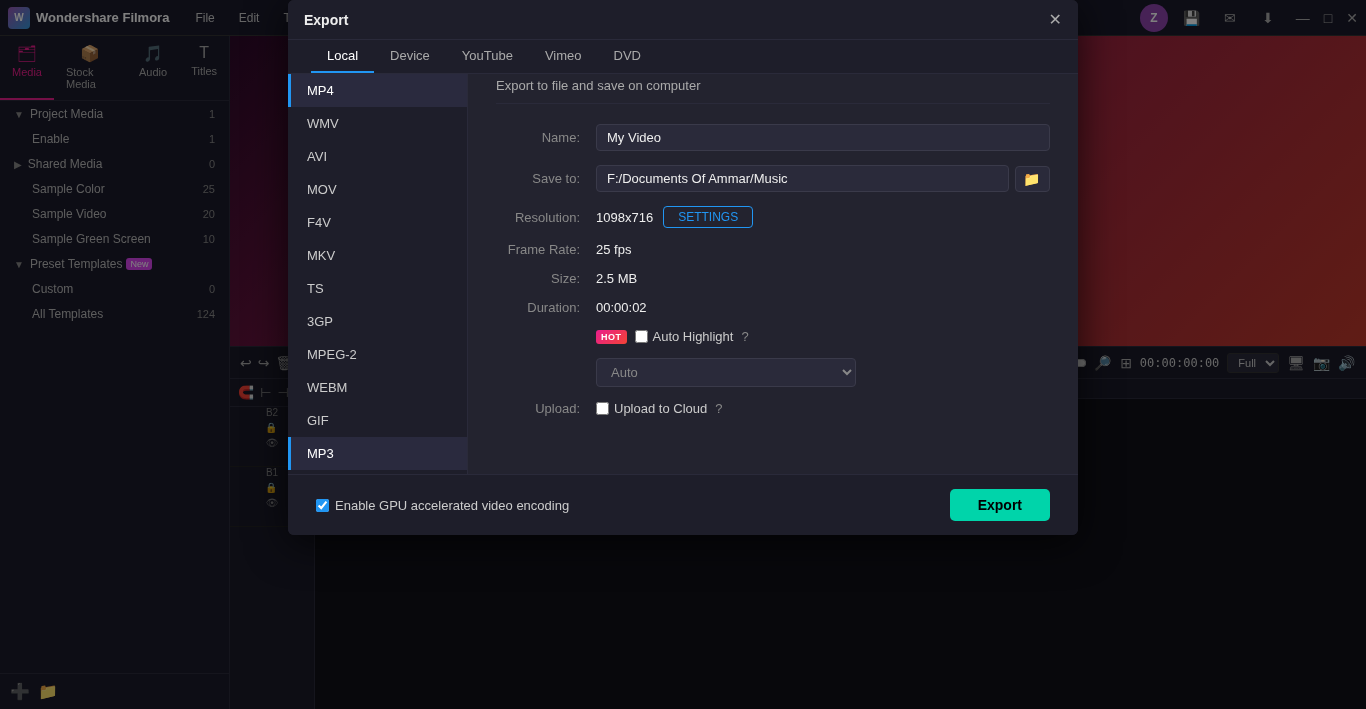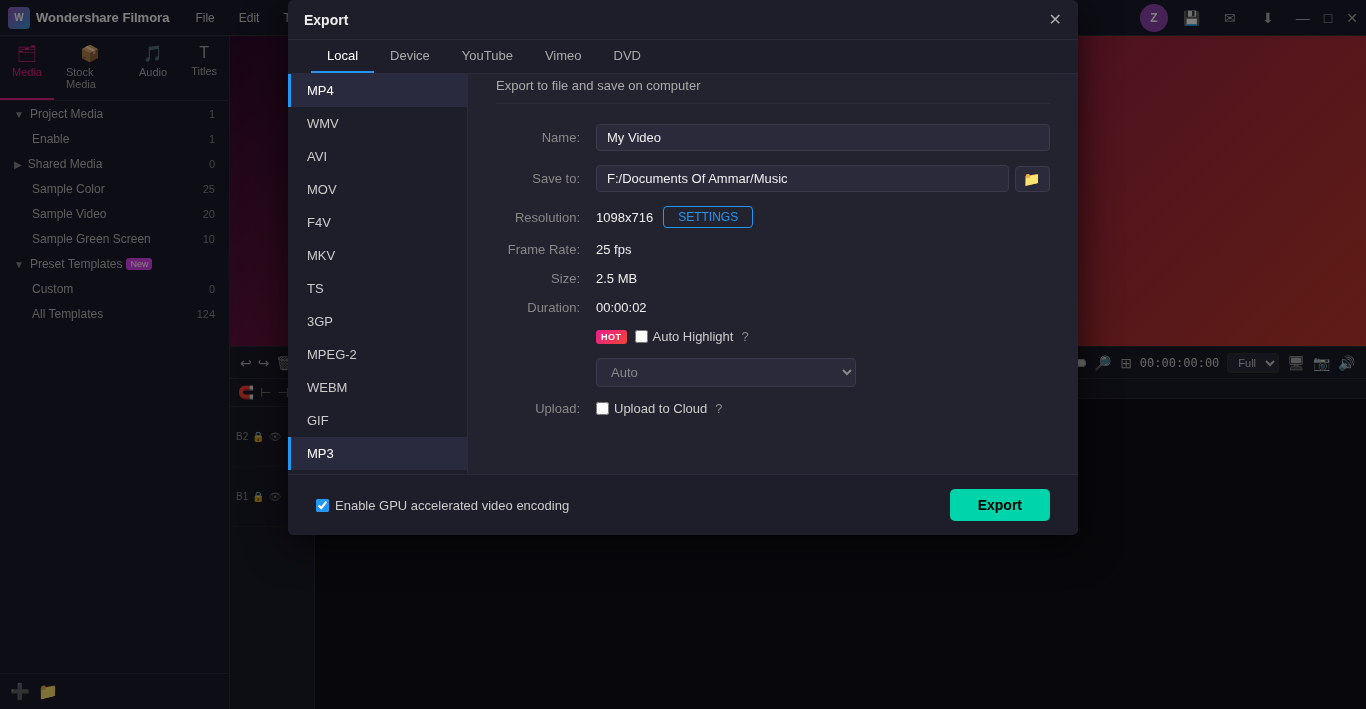--- a/index.html
+++ b/index.html
@@ -207,20 +207,21 @@
     }
     .tl-tool { color: #888; font-size: 13px; cursor: pointer; }
     .track-header {
       height: 60px;
       display: flex;
       align-items: center;
       padding: 0 6px;
       border-bottom: 1px solid #222;
       color: #888; font-size: 10px;
       gap: 4px;
+      flex-direction: column;
     }
     .track-body {
       flex: 1;
       position: relative;
     }
     .timeline-ruler {
       height: 20px;
       background: #1a1a28;
       border-bottom: 1px solid #2a2a3a;
       display: flex;

